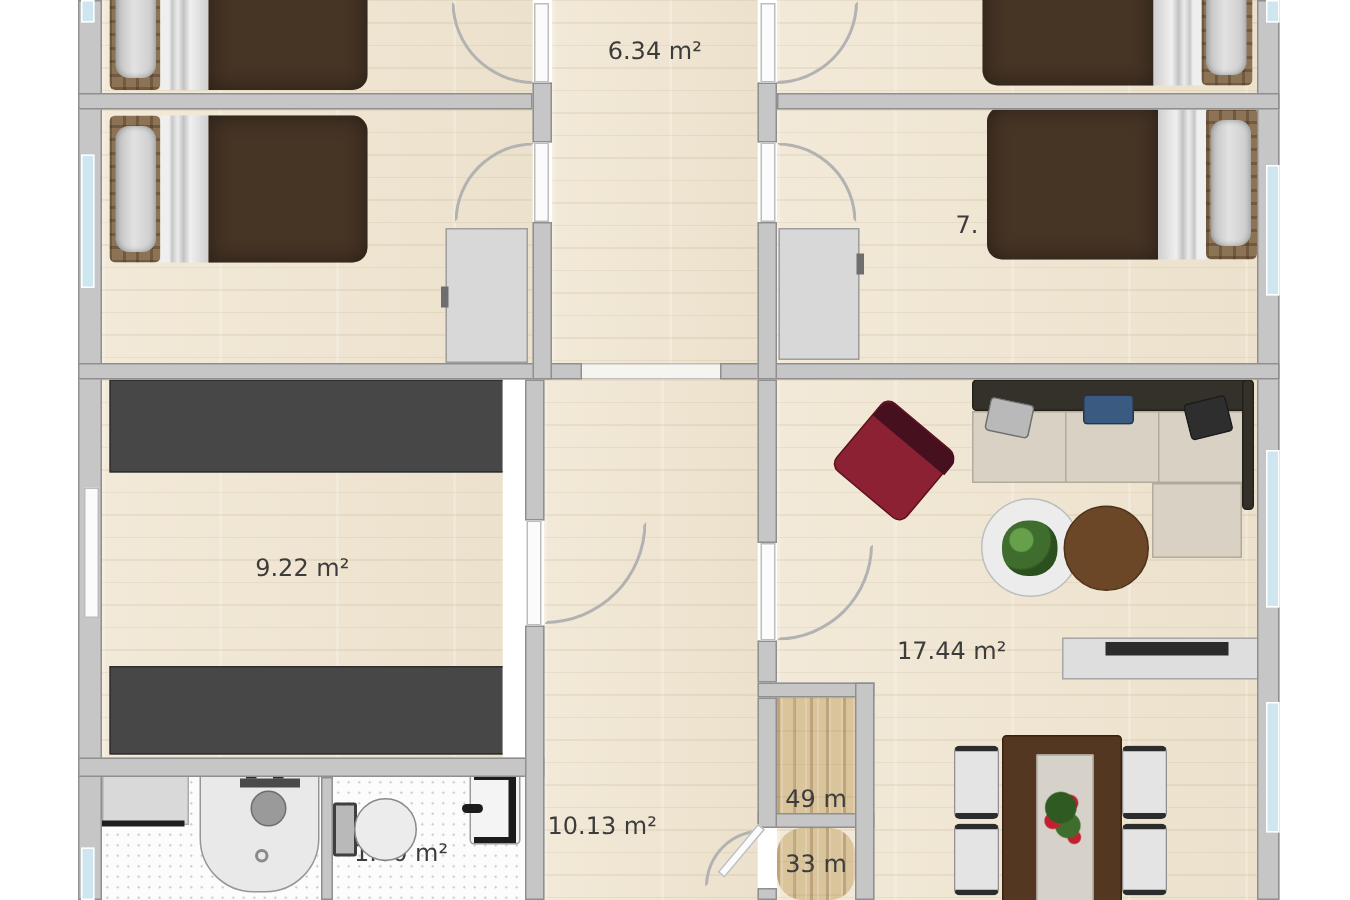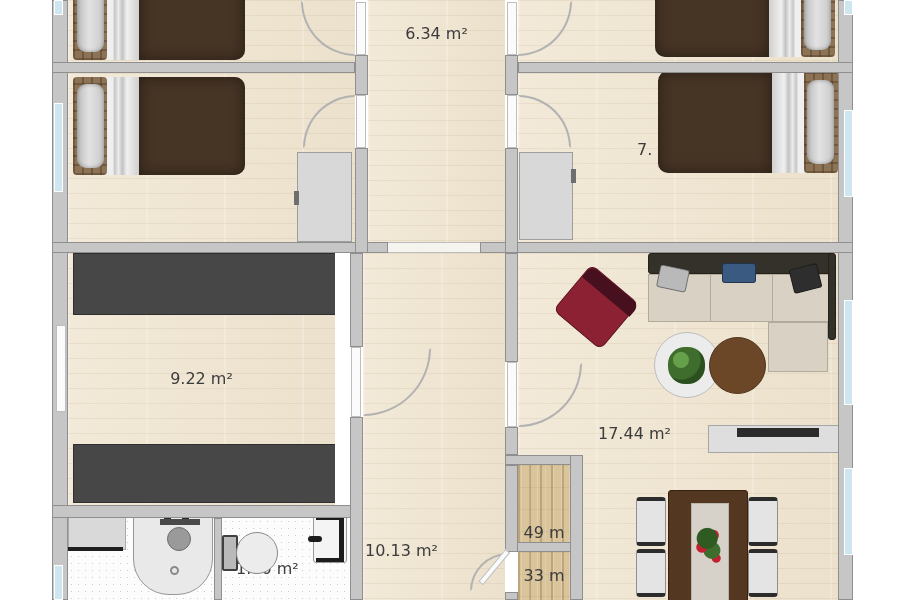--- a/index.html
+++ b/index.html
@@ -155,21 +155,21 @@
                       radial-gradient(circle at 30% 55%, #c22030 0 5px, transparent 6px),
                       radial-gradient(circle at 62% 28%, #c22030 0 5px, transparent 6px),
                       radial-gradient(circle at 58% 62%, #3f6d2e 0 8px, transparent 9px),
                       radial-gradient(circle at 70% 80%, #c22030 0 4px, transparent 5px);"></div>
     </div>
   </div>
 
   <div class="woodv flexc" style="left:518px;top:465px;width:52px;height:77px;align-items:flex-end;">
     <div class="rlabel" style="position:static;">49 m</div>
   </div>
-  <div class="woodv flexc" style="left:518px;top:552px;width:52px;height:48px;">
+  <div class="woodv flexc" style="left:518px;top:552px;width:52px;height:48px;border-radius:17px;">
     <div class="rlabel" style="position:static;">33 m</div>
   </div>
 
   <div class="tile" style="left:68px;top:518px;width:147px;height:82px;"></div>
   <div class="tile" style="left:222px;top:518px;width:128px;height:82px;">
     <div class="rlabel" style="left:14px;top:42px;">1.60 m²</div>
   </div>
 
   <div class="furn" style="left:68px;top:512px;width:58px;height:38px;background:#d9d9d9;border:1px solid #ababab;"></div>
   <div class="furn" style="left:68px;top:547px;width:55px;height:4px;background:#1e1e1e;"></div>

